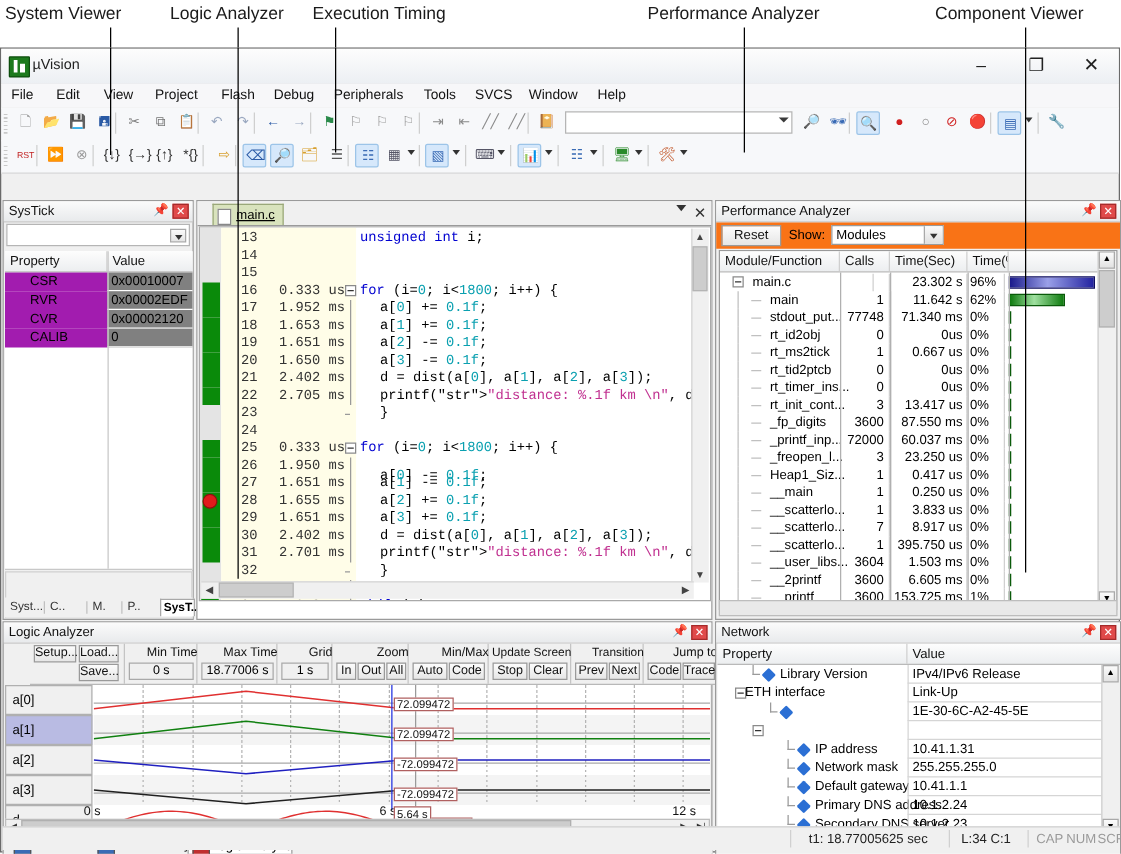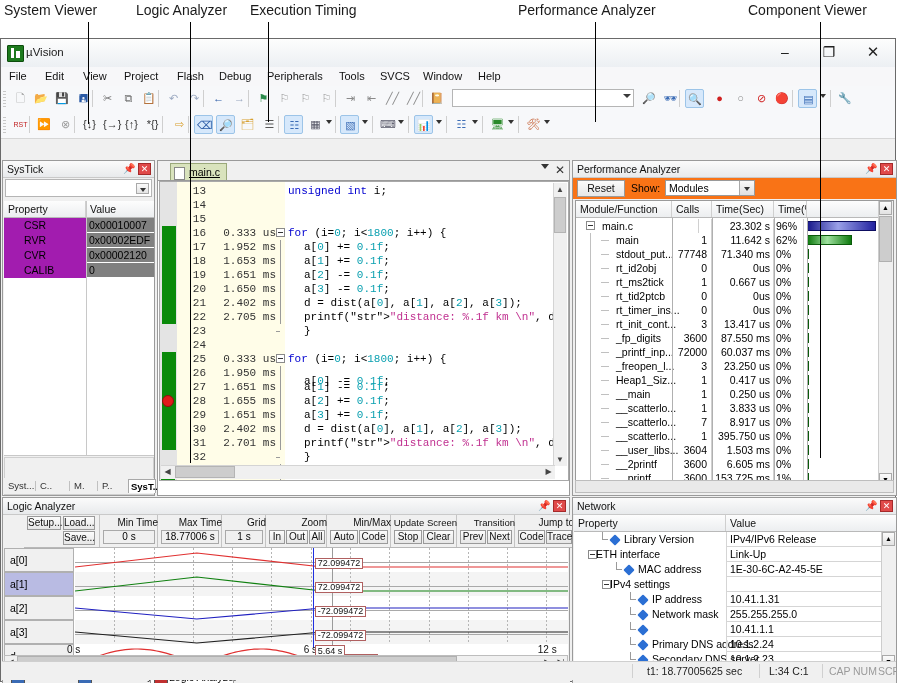--- a/index.html
+++ b/index.html
@@ -945,46 +945,45 @@
             </div>
             <div class="nt-row" style="top: 15px;">
               <div class="minus" style="left: 14px; top: 3px;"></div>
               <div class="nt-prop" style="padding-left: 22px;">ETH interface</div>
               <div class="nt-val">Link-Up</div>
             </div>
             <div class="nt-row" style="top: 30px;">
               <div class="diamond" style="left: 51px; top: 4px;"></div>
               <div class="treeln" style="left: 42px; top: 0px; width: 1px; height: 8px;"></div>
               <div class="treeln" style="left: 42px; top: 7px; width: 6px; height: 1px;"></div>
-              <div class="nt-prop" style="padding-left: 64px;">MAC address</div>
               <div class="nt-val">1E-30-6C-A2-45-5E</div>
             </div>
             <div class="nt-row" style="top: 45px;">
               <div class="minus" style="left: 28px; top: 3px;"></div>
-              <div class="nt-prop" style="padding-left: 36px;">IPv4 settings</div>
               <div class="nt-val"></div>
             </div>
             <div class="nt-row" style="top: 60px;">
               <div class="diamond" style="left: 65px; top: 4px;"></div>
               <div class="treeln" style="left: 56px; top: 0px; width: 1px; height: 8px;"></div>
               <div class="treeln" style="left: 56px; top: 7px; width: 6px; height: 1px;"></div>
               <div class="nt-prop" style="padding-left: 78px;">IP address</div>
               <div class="nt-val">10.41.1.31</div>
             </div>
             <div class="nt-row" style="top: 75px;">
               <div class="diamond" style="left: 65px; top: 4px;"></div>
               <div class="treeln" style="left: 56px; top: 0px; width: 1px; height: 8px;"></div>
               <div class="treeln" style="left: 56px; top: 7px; width: 6px; height: 1px;"></div>
               <div class="nt-prop" style="padding-left: 78px;">Network mask</div>
               <div class="nt-val">255.255.255.0</div>
             </div>
             <div class="nt-row" style="top: 90px;">
               <div class="diamond" style="left: 65px; top: 4px;"></div>
               <div class="treeln" style="left: 56px; top: 0px; width: 1px; height: 8px;"></div>
               <div class="treeln" style="left: 56px; top: 7px; width: 6px; height: 1px;"></div>
+              <div class="nt-prop" style="padding-left: 78px;">Default gateway</div>
               <div class="nt-val">10.41.1.1</div>
             </div>
             <div class="nt-row" style="top: 105px;">
               <div class="diamond" style="left: 65px; top: 4px;"></div>
               <div class="treeln" style="left: 56px; top: 0px; width: 1px; height: 8px;"></div>
               <div class="treeln" style="left: 56px; top: 7px; width: 6px; height: 1px;"></div>
               <div class="nt-prop" style="padding-left: 78px;">Primary DNS address</div>
               <div class="nt-val">10.1.2.24</div>
             </div>
             <div class="nt-row" style="top: 120px;">

